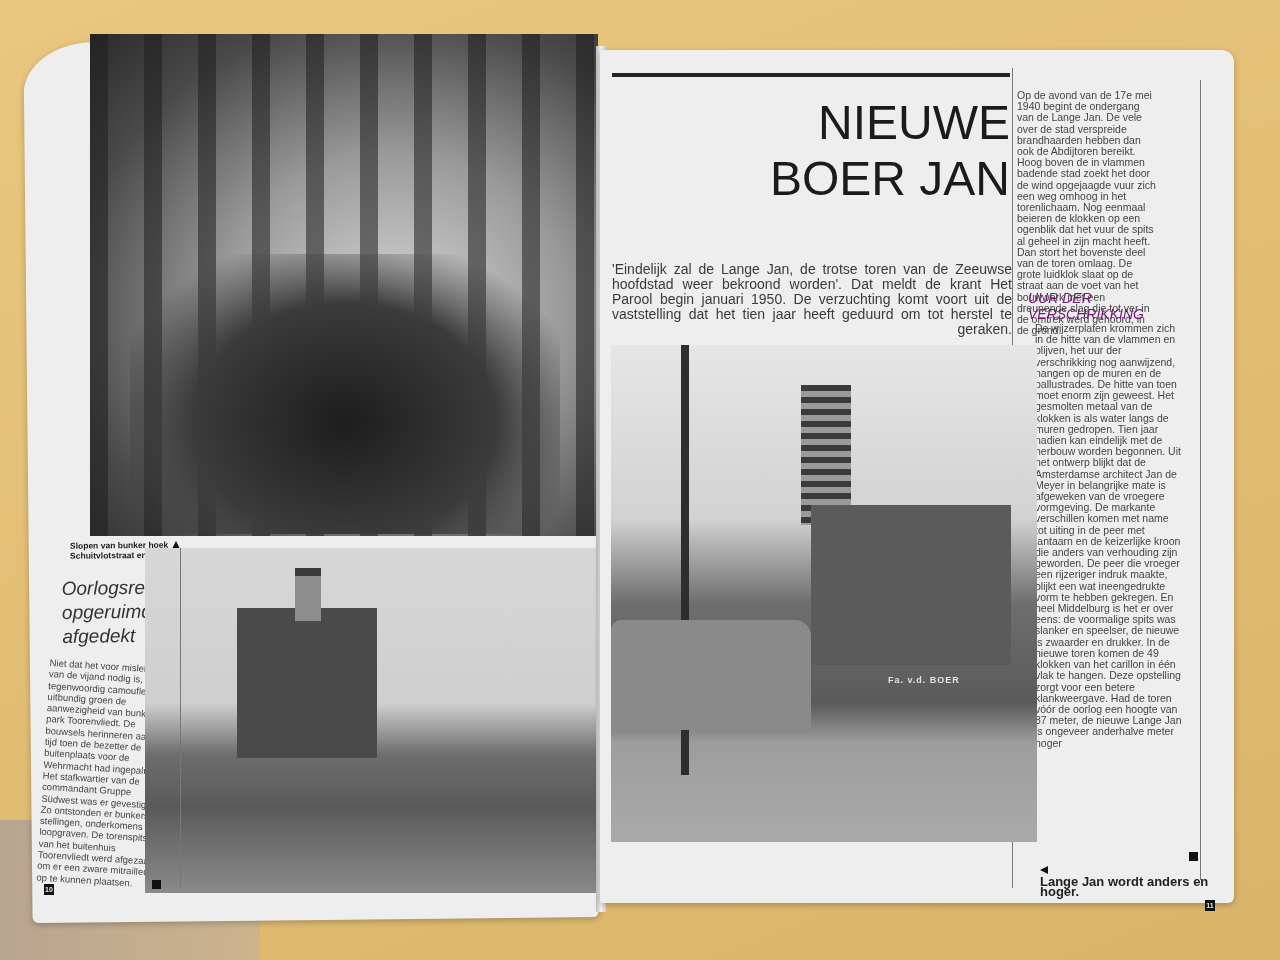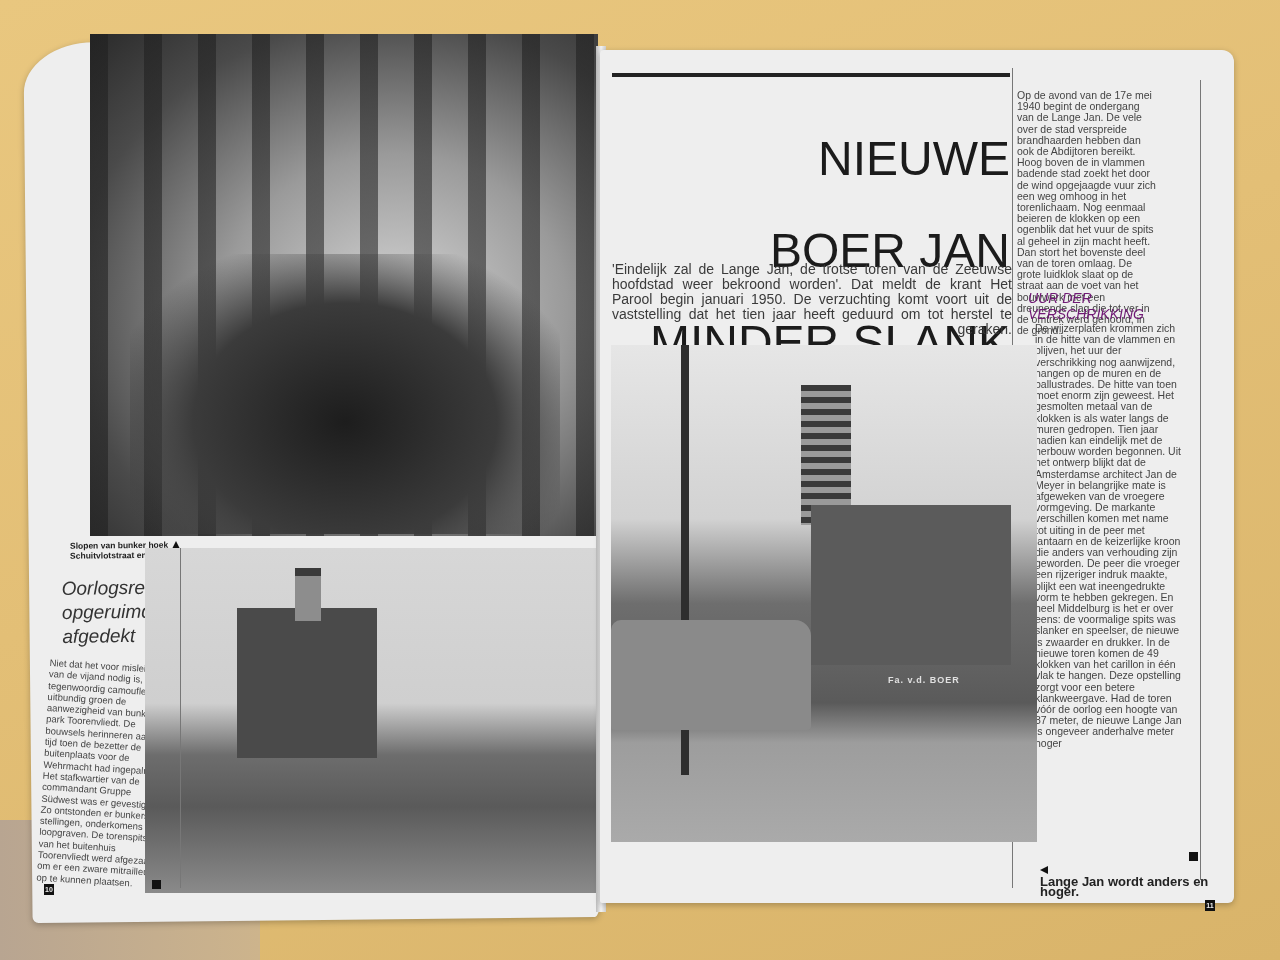--- a/index.html
+++ b/index.html
@@ -32,21 +32,21 @@
        background:repeating-linear-gradient(180deg,#3a3a3a 0 6px,#9a9a9a 6px 12px);}
   .photo-tower .building{position:absolute;left:200px;top:160px;width:200px;height:160px;background:#5b5b5b;}
   .photo-tower .bus{position:absolute;left:0;top:275px;width:200px;height:110px;background:#8a8a8a;border-radius:10px 16px 4px 4px;}
   .photo-tower .lamp{position:absolute;left:70px;top:0;width:8px;height:430px;background:#2e2e2e;}
   .shop-sign{position:absolute;left:277px;top:330px;color:#e0e0e0;font-size:9px;font-weight:bold;letter-spacing:1px;}
   .rule{position:absolute;left:612px;top:73px;width:398px;height:4px;background:#222;}
   .vline{position:absolute;width:1px;background:#777;}
   .headline{position:absolute;left:620px;top:95px;width:390px;text-align:right;
        font-family:"Liberation Sans",sans-serif;font-weight:300;color:#1b1b1b;
        font-size:48px;line-height:56px;letter-spacing:0;}
-  .headline span{display:block;margin-top:36px;}
+  .headline span{display:block;}
   .lead{position:absolute;left:612px;top:262px;width:400px;text-align:justify;text-align-last:right;
        font-family:"Liberation Sans",sans-serif;font-size:14px;line-height:15px;color:#3a3a3a;}
   .col{position:absolute;font-family:"Liberation Sans",sans-serif;color:#444;
        font-size:10.5px;line-height:11.2px;}
   .col-right1{left:1017px;top:74px;width:140px;margin-top:16px;}
   .col-right2{left:1035px;top:323px;width:148px;}
   .subhead{position:absolute;left:1028px;top:290px;width:150px;font-style:italic;
        font-size:14px;line-height:16px;color:#701a75;}
   .caption{position:absolute;font-weight:bold;font-size:8.5px;line-height:10px;color:#222;}
   .caption-left{left:70px;top:540px;width:140px;transform:rotate(-0.6deg);}
@@ -92,21 +92,20 @@
 
 <div class="page page-right"></div>
 
 <div class="rule"></div>
 <div class="vline" style="left:1012px;top:68px;height:820px;"></div>
 <div class="vline" style="left:1200px;top:80px;height:800px;"></div>
 
 <div class="headline">
   <span>NIEUWE</span>
   <span>BOER JAN</span>
-  <span>MINDER SLANK</span>
 </div>
 
 <div class="lead">'Eindelijk zal de Lange Jan, de trotse toren van de Zeeuwse hoofdstad weer bekroond worden'. Dat meldt de krant Het Parool begin januari 1950. De verzuchting komt voort uit de vaststelling dat het tien jaar heeft geduurd om tot herstel te geraken.</div>
 
 <div class="col col-right1">Op de avond van de 17e mei 1940 begint de ondergang van de Lange Jan. De vele over de stad verspreide brandhaarden hebben dan ook de Abdijtoren bereikt. Hoog boven de in vlammen badende stad zoekt het door de wind opgejaagde vuur zich een weg omhoog in het torenlichaam. Nog eenmaal beieren de klokken op een ogenblik dat het vuur de spits al geheel in zijn macht heeft. Dan stort het bovenste deel van de toren omlaag. De grote luidklok slaat op de straat aan de voet van het bouwwerk met een dreunende slag die tot ver in de omtrek werd gehoord, in de grond.</div>
 <div class="subhead">UUR DER VERSCHRIKKING</div>
 <div class="col col-right2">De wijzerplaten krommen zich in de hitte van de vlammen en blijven, het uur der verschrikking nog aanwijzend, hangen op de muren en de ballustrades. De hitte van toen moet enorm zijn geweest. Het gesmolten metaal van de klokken is als water langs de muren gedropen. Tien jaar nadien kan eindelijk met de herbouw worden begonnen. Uit het ontwerp blijkt dat de Amsterdamse architect Jan de Meyer in belangrijke mate is afgeweken van de vroegere vormgeving. De markante verschillen komen met name tot uiting in de peer met lantaarn en de keizerlijke kroon die anders van verhouding zijn geworden. De peer die vroeger een rijzeriger indruk maakte, blijkt een wat ineengedrukte vorm te hebben gekregen. En heel Middelburg is het er over eens: de voormalige spits was slanker en speelser, de nieuwe is zwaarder en drukker. In de nieuwe toren komen de 49 klokken van het carillon in één vlak te hangen. Deze opstelling zorgt voor een betere klankweergave. Had de toren vóór de oorlog een hoogte van 87 meter, de nieuwe Lange Jan is ongeveer anderhalve meter hoger</div>
 
 <div class="photo photo-tower">
   <div class="lamp"></div>

